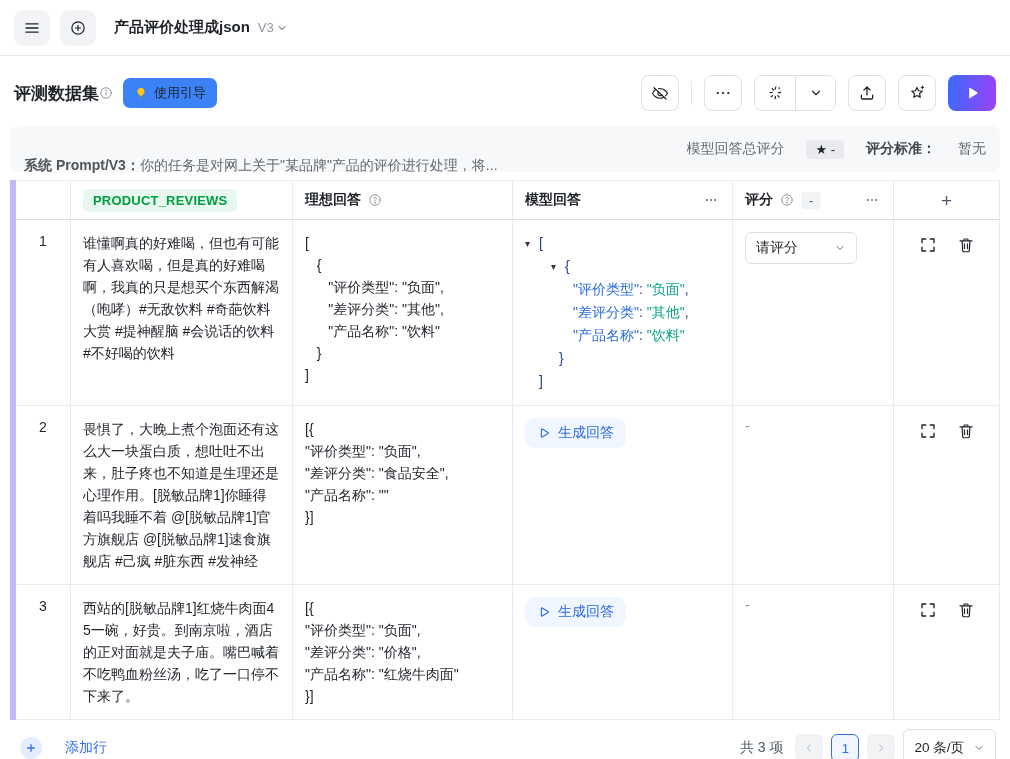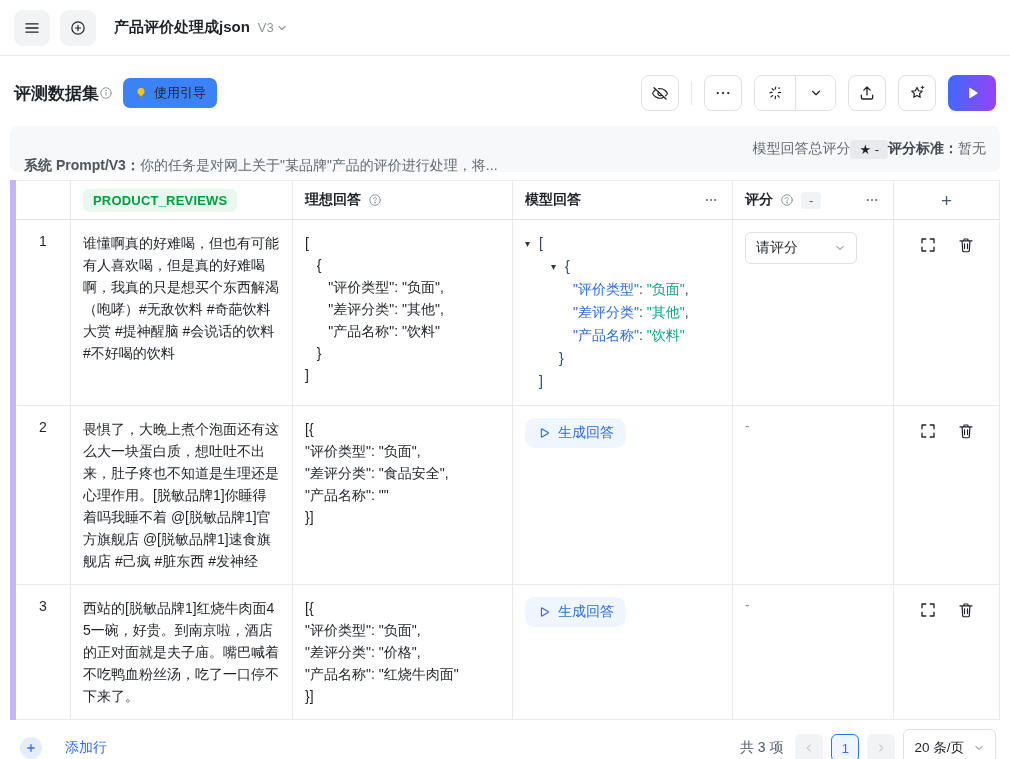--- a/index.html
+++ b/index.html
@@ -29,21 +29,21 @@
   .tool-sep { width: 1px; height: 24px; background: #e5e6eb; }
   .split-btn { display: flex; border: 1px solid #dee0e3; border-radius: 8px; overflow: hidden; }
   .split-half { width: 40px; height: 34px; background: #fff; border: none; display: flex; align-items: center; justify-content: center; cursor: pointer; }
   .split-half + .split-half { border-left: 1px solid #dee0e3; }
   .play-btn { width: 48px; height: 36px; border: none; border-radius: 8px; display: flex; align-items: center; justify-content: center; cursor: pointer; }
 
   
   .prompt-bar { margin: 14px 10px 0; background: #f7f8fa; border-radius: 8px; height: 46px; display: flex; align-items: center; justify-content: space-between; padding: 0 14px; }
   .prompt-left { color: #646a73; white-space: nowrap; overflow: hidden; text-overflow: ellipsis; max-width: 620px; margin-top: 33px; }
   .prompt-label { font-weight: bold; color: #50555c; }
-  .prompt-right { display: flex; align-items: center; gap: 0; color: #646a73; white-space: nowrap; }
+  .prompt-right { display: flex; align-items: center; gap: 22px; color: #646a73; white-space: nowrap; }
   .score-badge { background: #e8eaed; border-radius: 4px; padding: 2px 9px; font-size: 13px; color: #1f2329; }
   .criteria-label { font-weight: bold; color: #41464f; }
   .criteria-value { color: #646a73; }
 
   
   .table { margin: 8px 10px 0; border-left: 6px solid #c4b5fd; border-right: 1px solid #e9eaee; }
   .thead, .trow { display: grid; grid-template-columns: 55px 222px 220px 220px 161px 1fr; }
   .thead { height: 40px; border-top: 1px solid #edeef1; border-bottom: 1px solid #dee0e3; }
   .th { display: flex; align-items: center; padding: 0 12px; gap: 7px; }
   .th:not(:last-child), .cell:not(:last-child) { border-right: 1px solid #e9eaee; }

